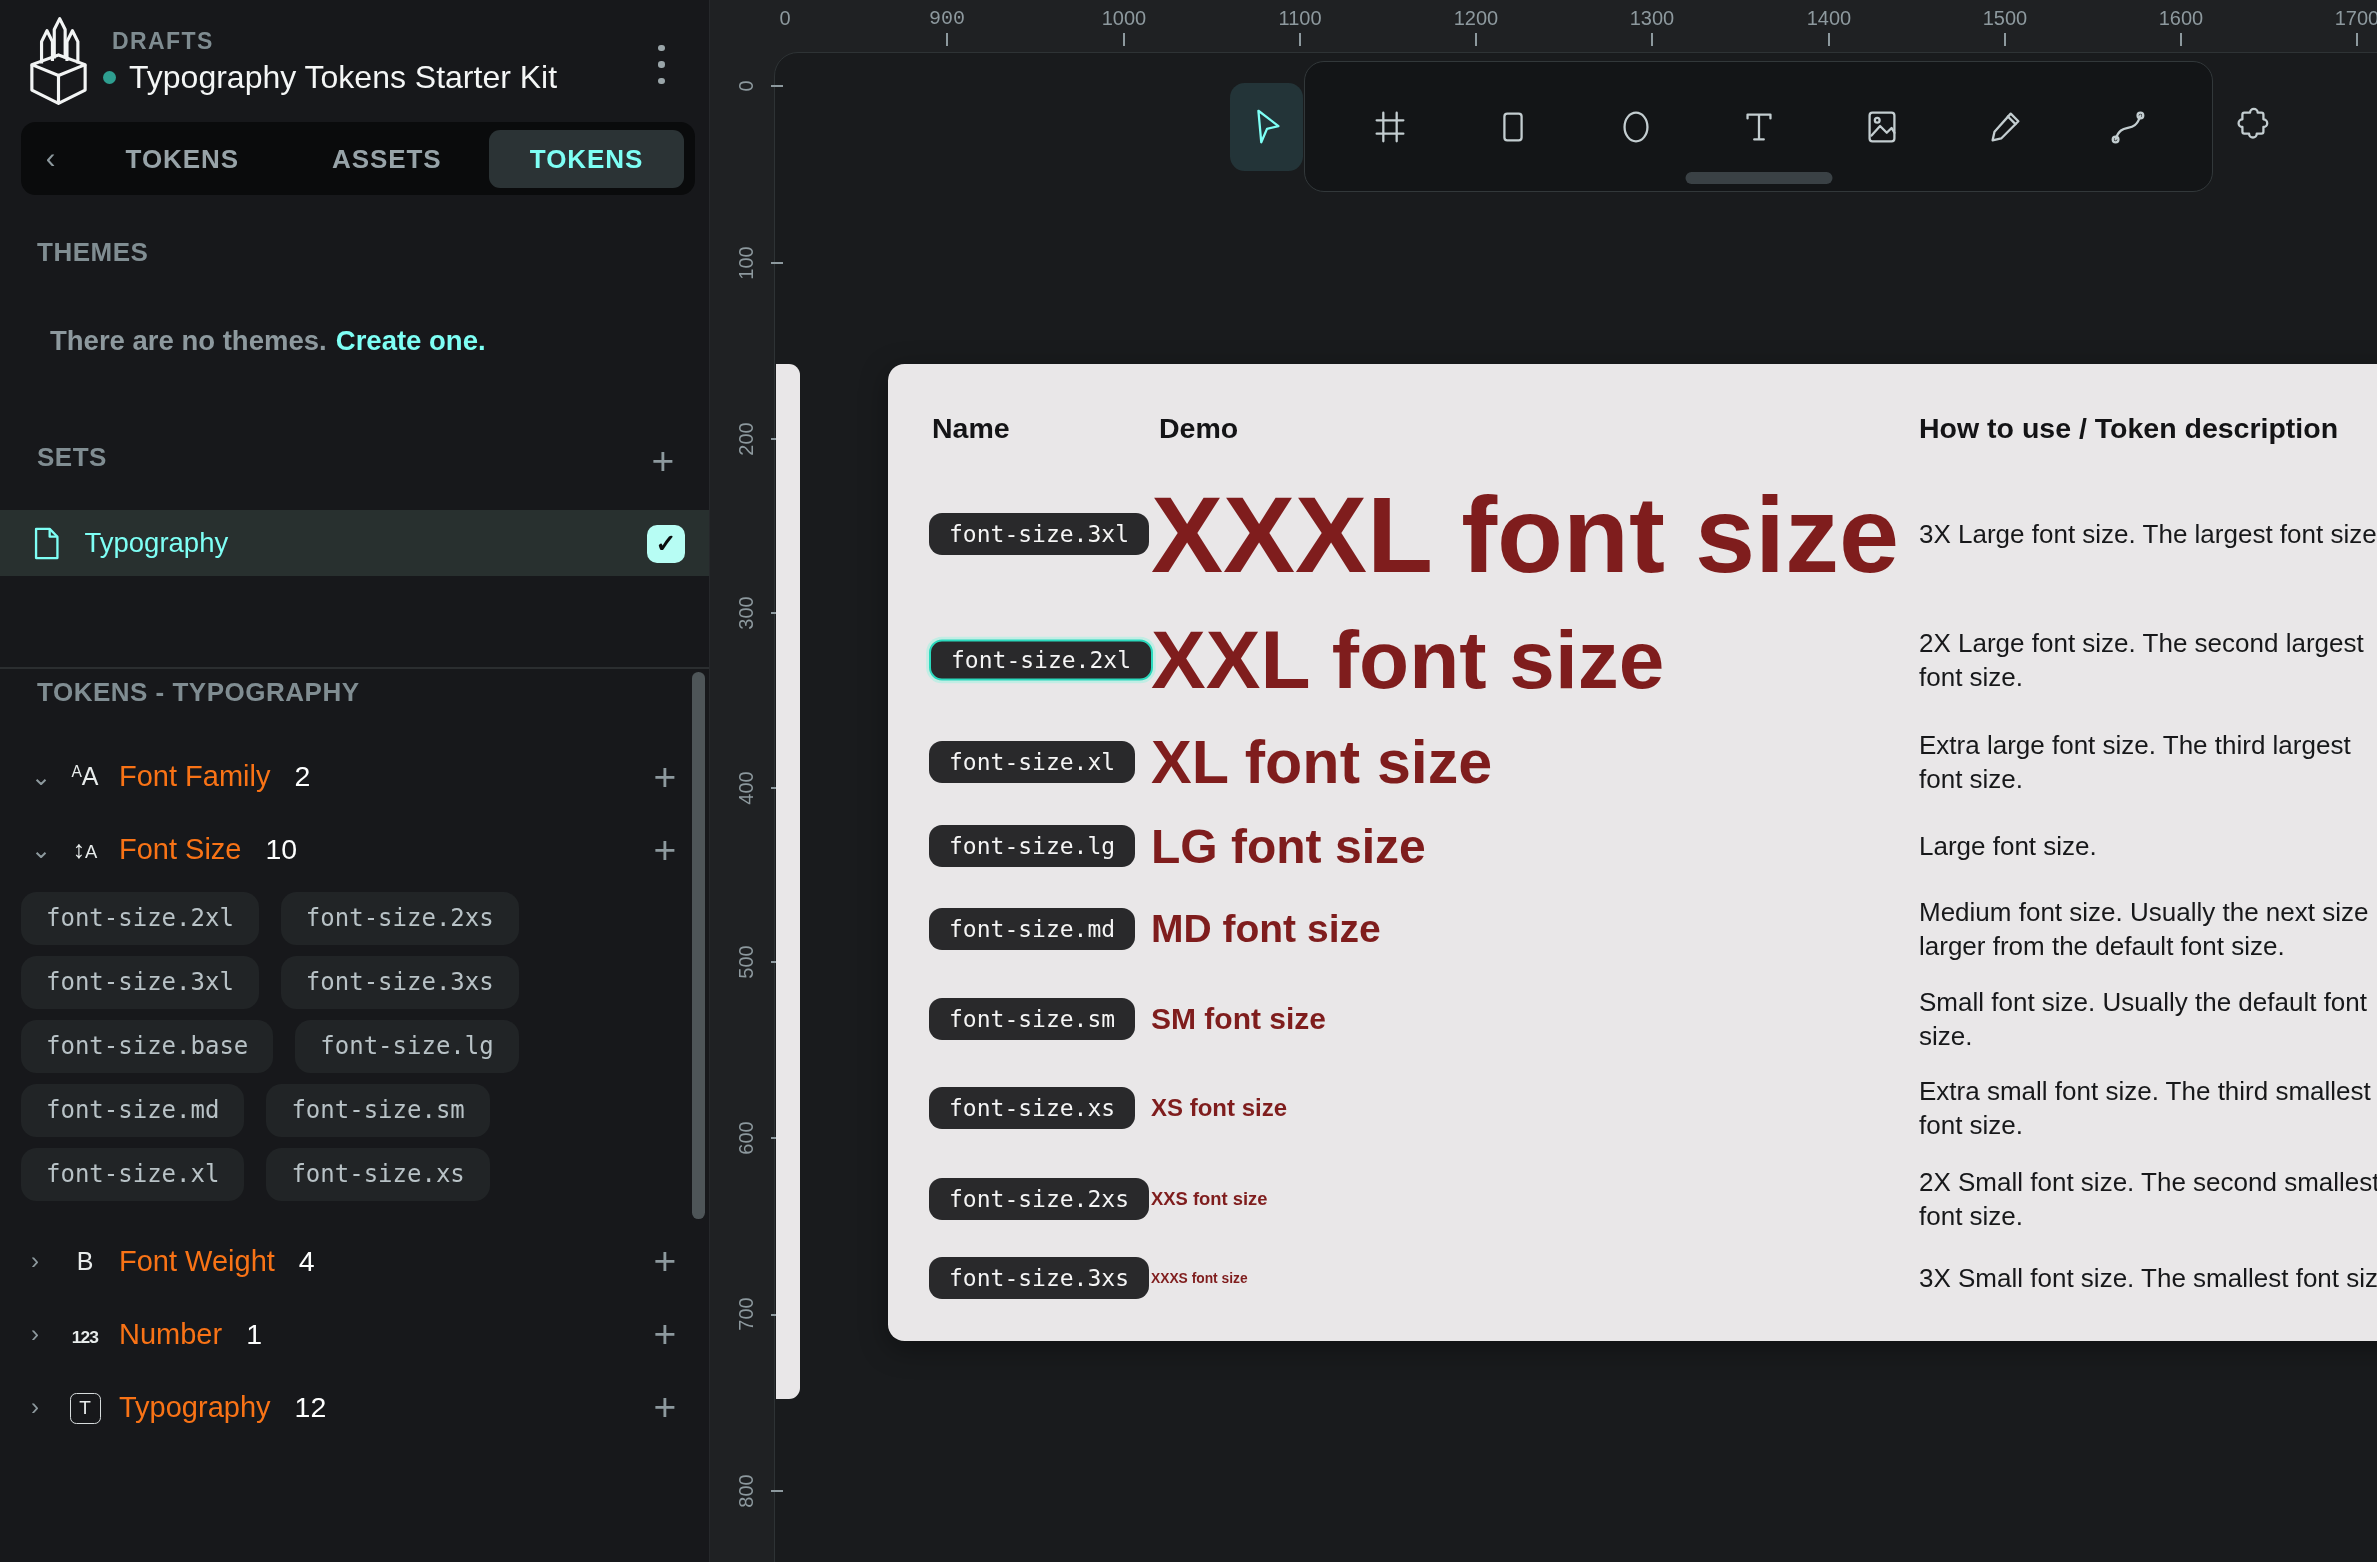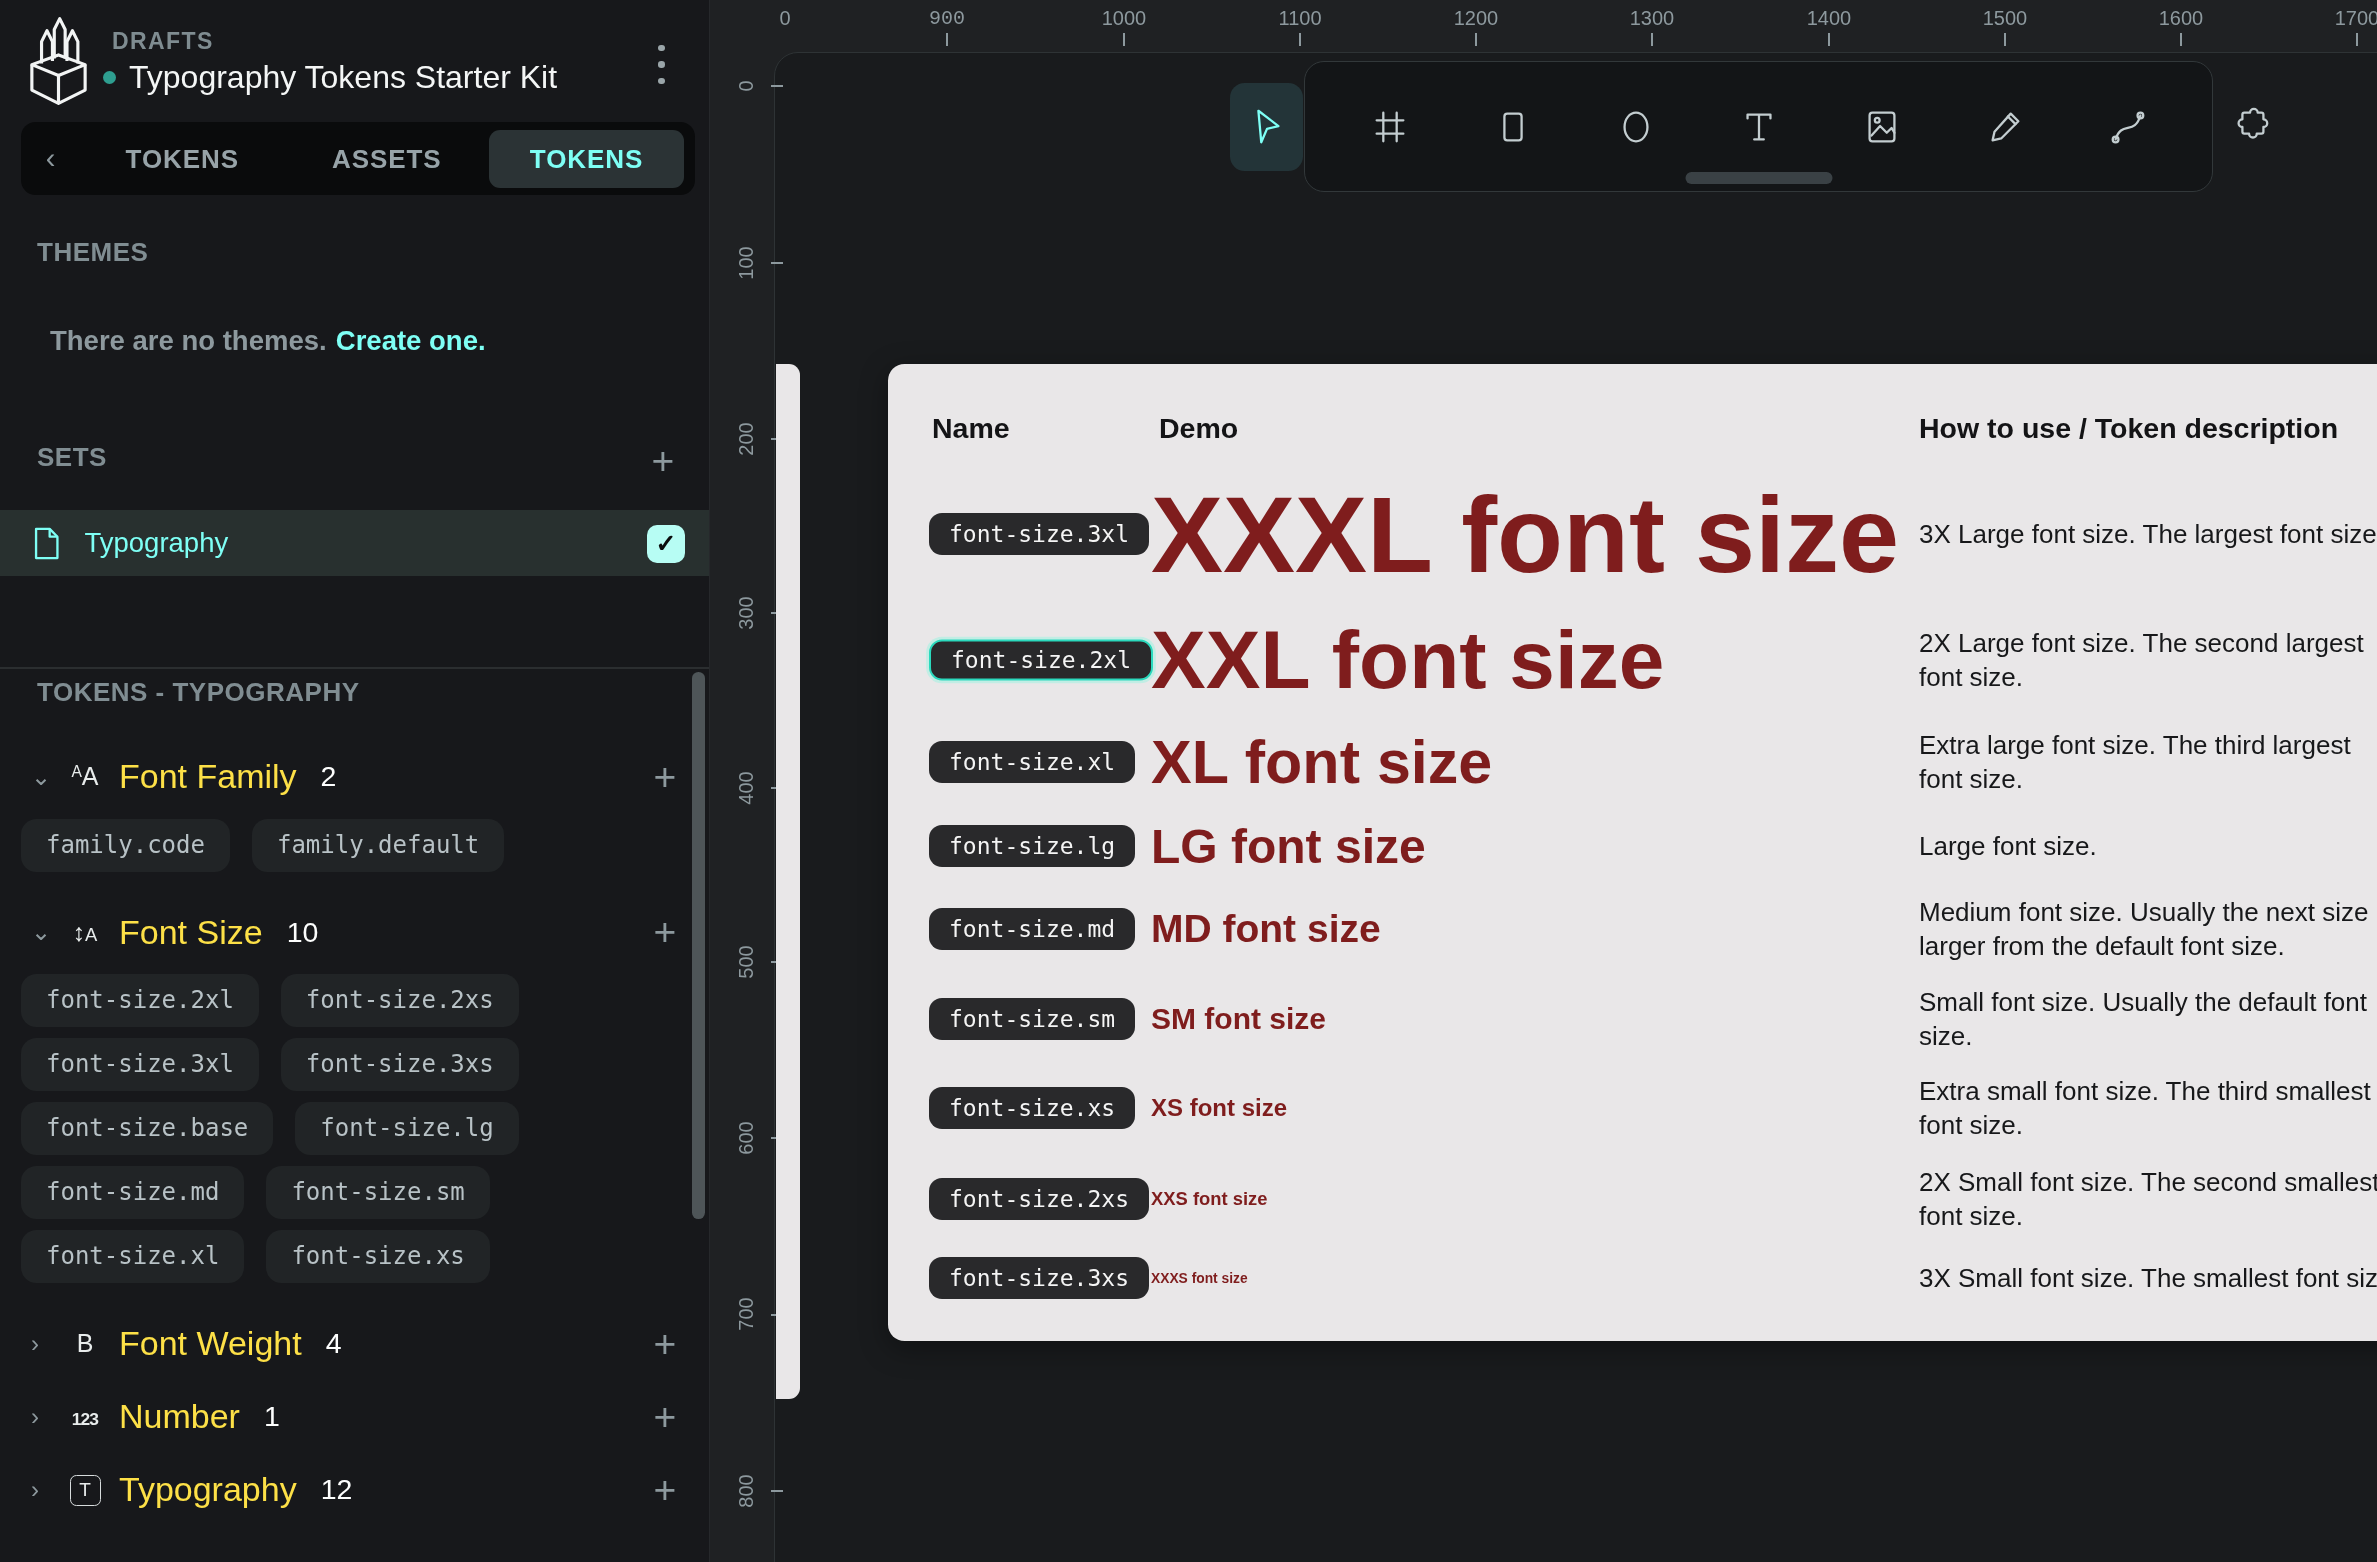--- a/index.html
+++ b/index.html
@@ -38,21 +38,21 @@
              font-size:25px;font-weight:700;color:#0b0d0d;cursor:pointer;}
   .divider{position:absolute;left:0;top:667px;width:709px;height:1.8px;background:#2b2e30;}
   .groups{position:absolute;left:0;top:740px;width:709px;}
   .group-row{display:flex;align-items:center;height:73px;cursor:pointer;}
   .g-chev{width:27.5px;margin-left:31px;color:#8d999e;font-size:24px;text-align:left;}
   .g-icon{width:42px;margin-left:5.5px;color:#e8ecec;font-size:25px;text-align:center;white-space:nowrap;}
   .g-icon .sup{font-size:15.6px;vertical-align:8.3px;}
   .g-icon .box{display:inline-block;width:29px;height:29px;border:1.8px solid #d7dcdd;border-radius:6.4px;
                line-height:27.5px;font-size:19px;text-align:center;}
   .g-icon .num{font-size:17.4px;letter-spacing:-0.9px;font-weight:700;}
-  .g-label{margin-left:13px;font-size:34px;color:#fde047;font-weight:500;}
+  .g-label{margin-left:13px;font-size:29px;color:#f97316;font-weight:500;}
   .g-count{margin-left:24px;font-size:28.5px;color:#fdfefe;}
   .g-plus{margin-left:auto;margin-right:24px;width:40px;color:#8d999e;font-size:39px;
           font-weight:300;text-align:center;cursor:pointer;}
   .token-grid{display:flex;flex-wrap:wrap;gap:11px 22px;margin:5.5px 18.4px 24px 21px;width:670px;}
   .tkpill{height:53px;line-height:53px;padding:0 25px;border-radius:15.6px;background:#212426;
           color:#b8c2c6;font-family:"DejaVu Sans Mono",monospace;font-size:24px;cursor:pointer;}
   .side-scroll{position:absolute;left:692px;top:672px;width:13px;height:547px;border-radius:6.4px;
                background:#4e5558;cursor:pointer;}
   
   .stage{position:absolute;left:709px;top:0;width:1669px;height:1562px;}
@@ -148,24 +148,20 @@
 
     <div class="groups" id="groups">
   <div>
     <div class="group-row">
       <span class="g-chev">⌄</span>
       <span class="g-icon"><span class="sup">A</span>A</span>
       <span class="g-label">Font Family</span>
       <span class="g-count">2</span>
       <span class="g-plus">+</span>
     </div>
-    <div class="token-grid">
-            <div class="tkpill">family.code</div>
-            <div class="tkpill">family.default</div>
-          </div>
   </div>
 
   <div>
     <div class="group-row">
       <span class="g-chev">⌄</span>
       <span class="g-icon">↕<span style="font-size:18.4px">A</span></span>
       <span class="g-label">Font Size</span>
       <span class="g-count">10</span>
       <span class="g-plus">+</span>
     </div>

